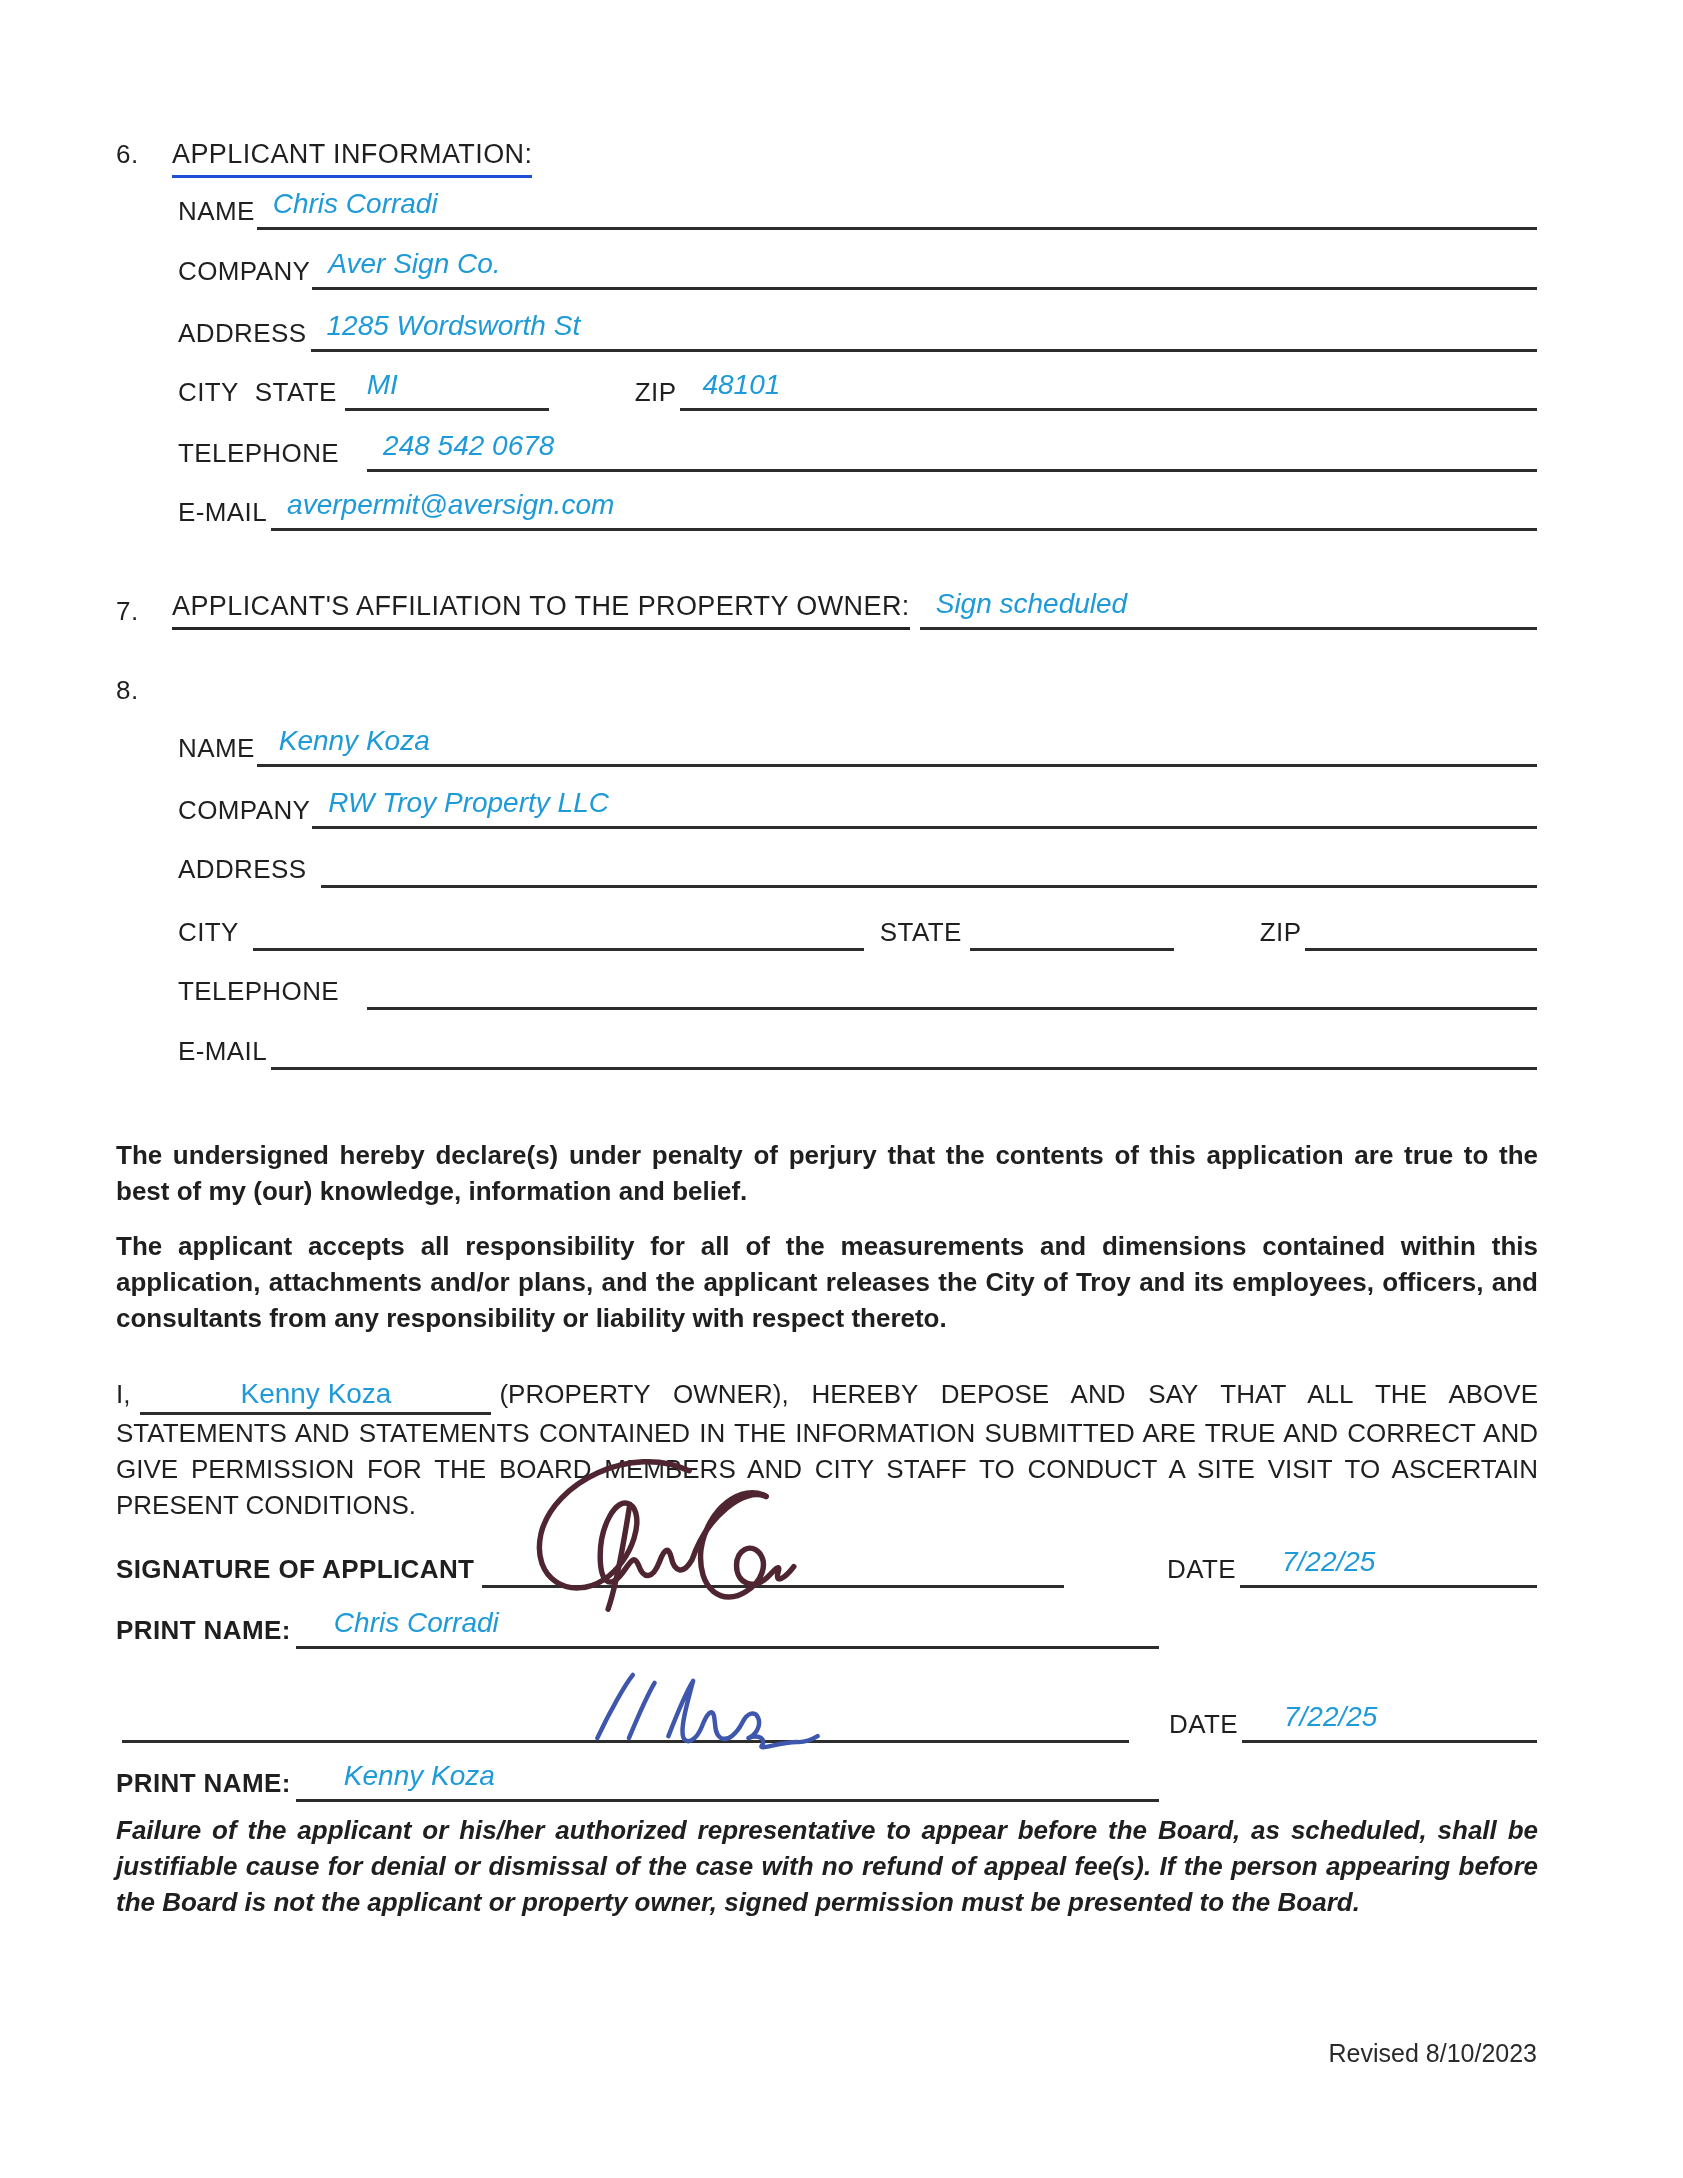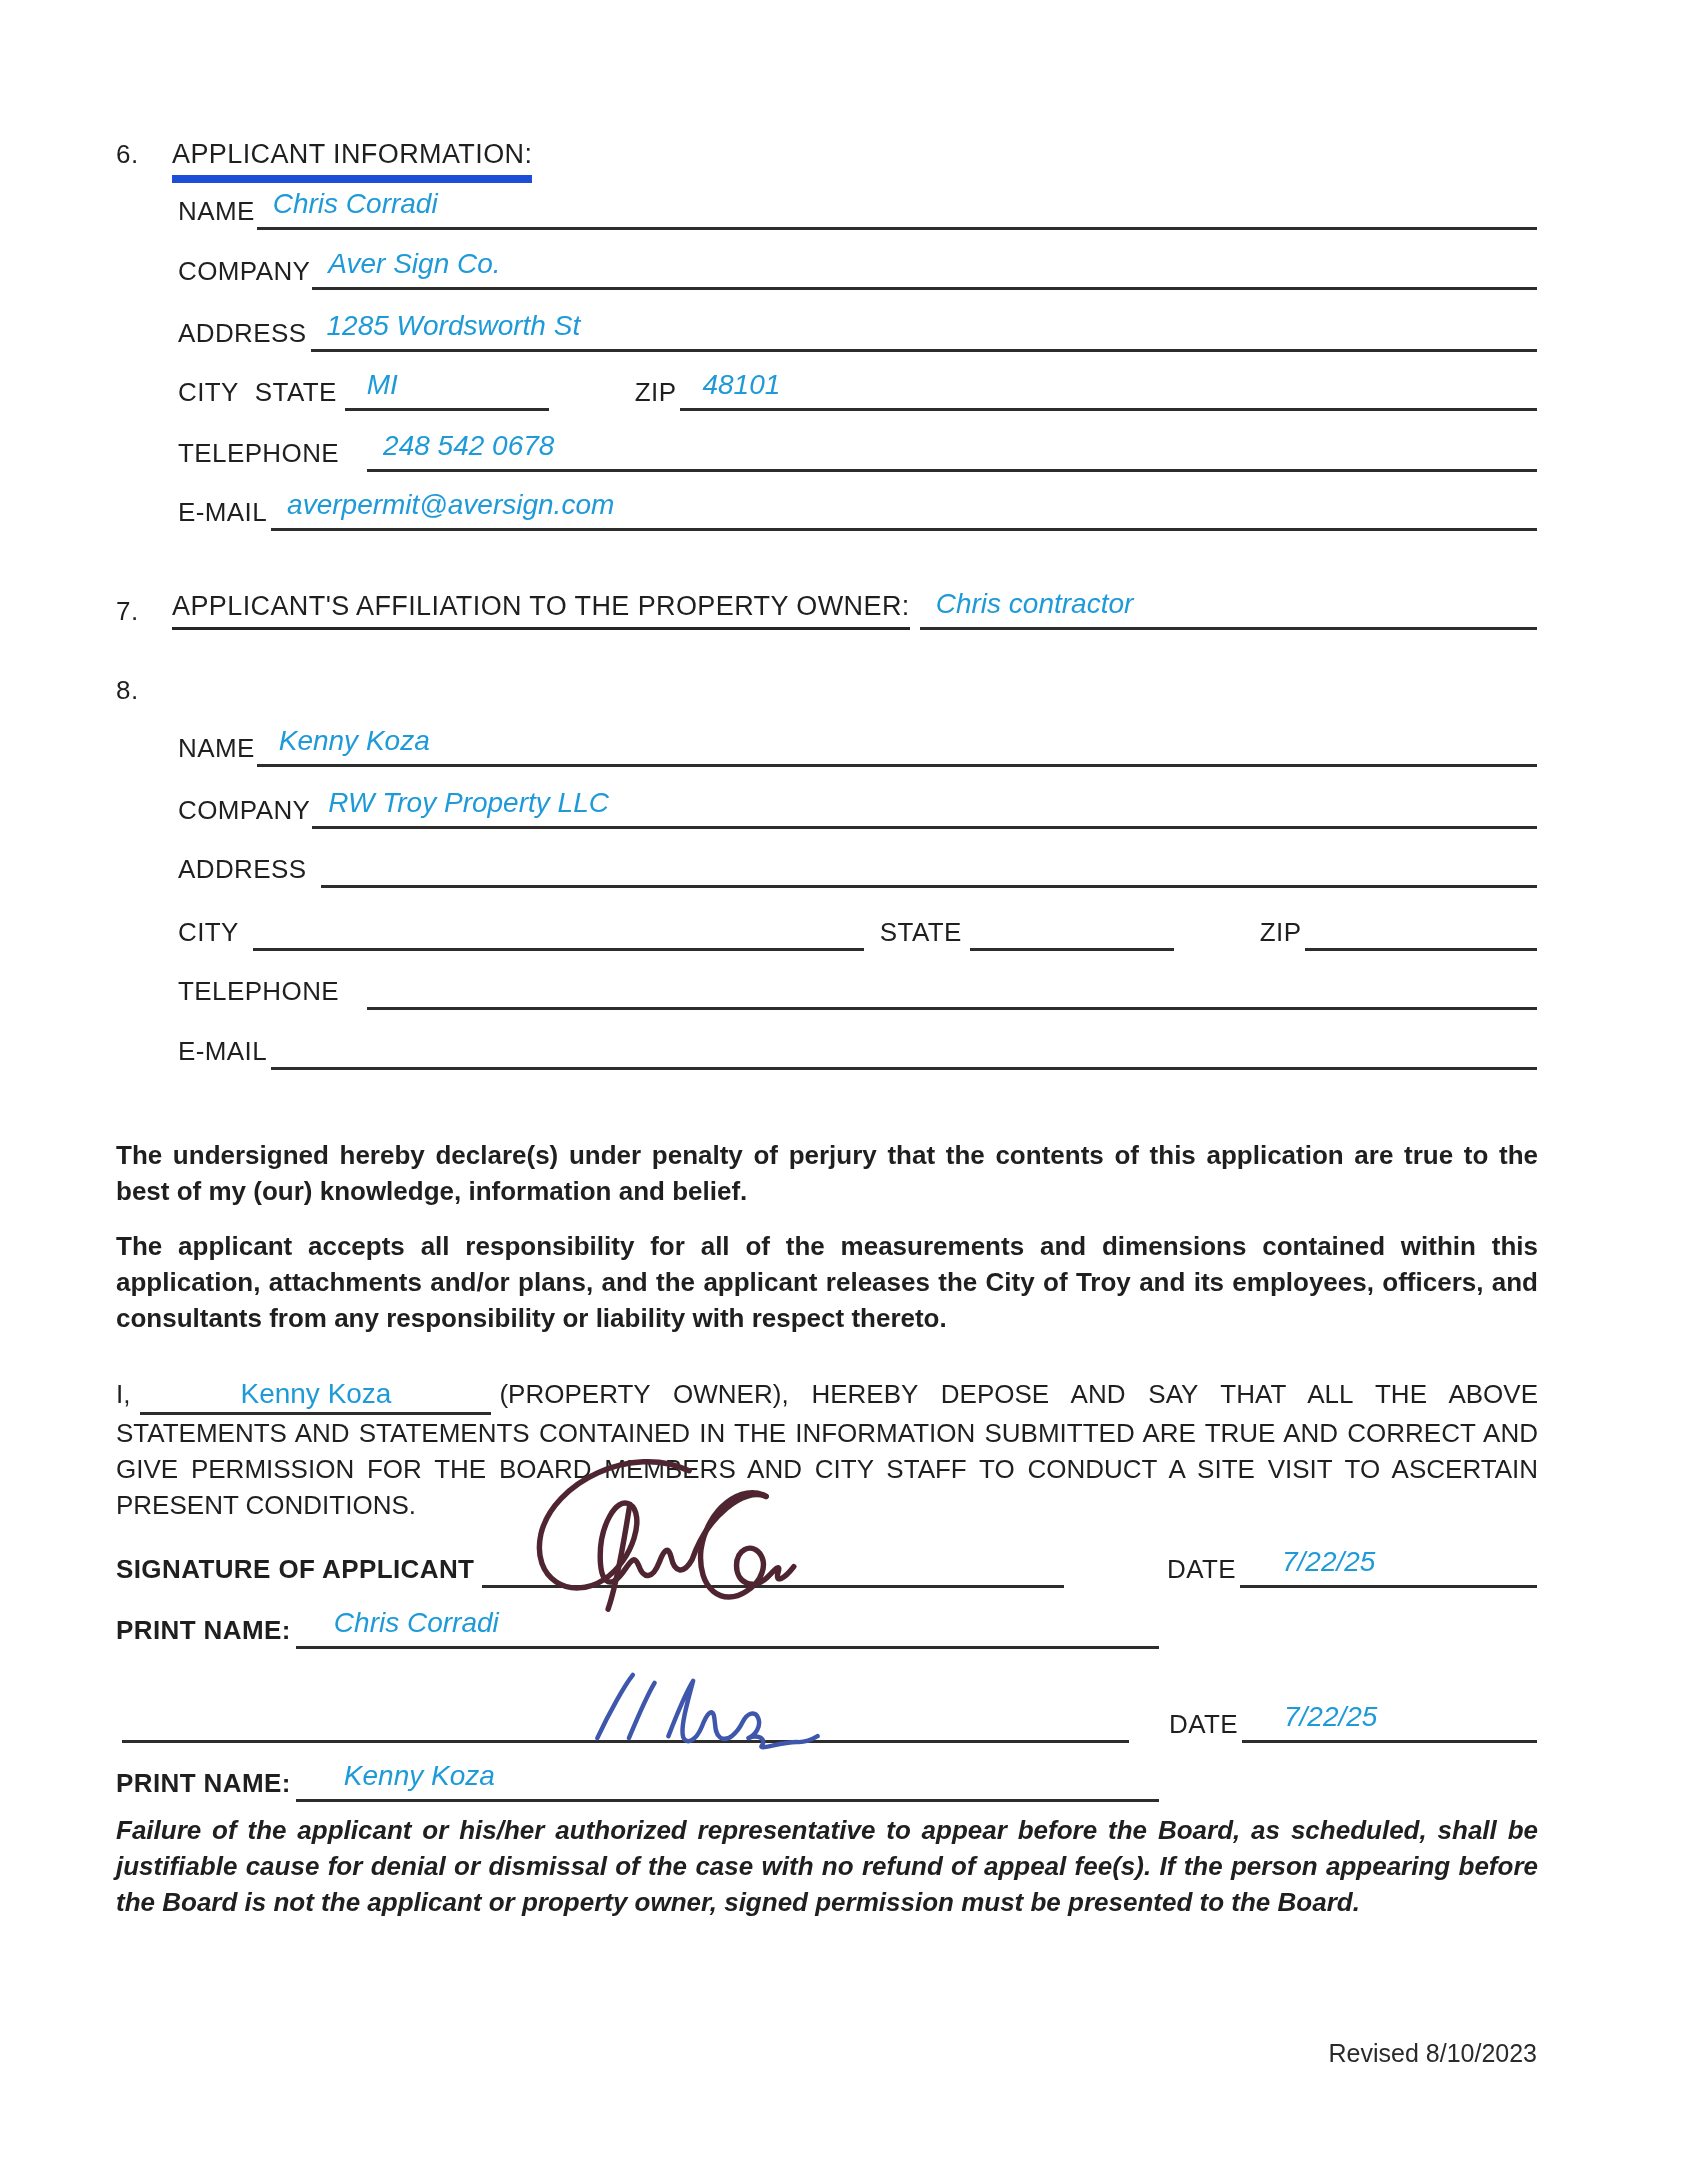--- a/index.html
+++ b/index.html
@@ -4,21 +4,21 @@
 <style>
   html,body{margin:0;padding:0;background:#9a9a9a;}
   .page{
     position:relative;width:1683px;height:2178px;background:#ffffff;
     font-family:"Liberation Sans","DejaVu Sans",sans-serif;color:#1f1f1f;
     overflow:hidden;margin:0 auto;
   }
   
   .sec{position:absolute;display:flex;align-items:flex-start;}
   .sec-num{width:56px;font-size:26px;letter-spacing:0.5px;}
-  .sec-title{font-size:27px;letter-spacing:0.4px;border-bottom:8px solid #1d4ed8;padding-bottom:5px;white-space:nowrap;}
+  .sec-title{font-size:27px;letter-spacing:0.4px;border-bottom:3px solid #1d4ed8;padding-bottom:5px;white-space:nowrap;}
   
   .frow{position:absolute;left:178px;right:146px;height:42px;display:flex;align-items:flex-end;}
   .frow.sigrow{left:116px;}
   .lbl{font-size:26px;letter-spacing:0.4px;white-space:nowrap;padding-bottom:3px;}
   .lbl.b{font-weight:bold;}
   .fline{border-bottom:3px solid #2d2d2d;position:relative;height:100%;}
   .grow{flex:1;}
   .val{position:absolute;bottom:7px;left:16px;font-size:28px;color:#1e9ad8;white-space:nowrap;font-style:italic;}
   .val.off38{left:38px;} .val.off48{left:48px;} .val.off22{left:22px;} .val.off42{left:42px;}
   
@@ -83,21 +83,21 @@
     <span class="lbl">E-MAIL</span>
     <span class="fline grow" style="margin-left:4px;">
       <span class="val">averpermit@aversign.com</span>
     </span>
   </div>
 
   <div class="frow" style="top:588px;left:116px;">
     <span class="sec-num" style="font-size:26px;padding-bottom:3px;">7.</span>
     <span class="lbl" style="border-bottom:3px solid #262626;font-size:27px;padding-bottom:5px;">APPLICANT'S AFFILIATION TO THE PROPERTY OWNER:</span>
     <span class="fline grow" style="margin-left:10px;">
-      <span class="val">Chris contractor</span>
+      <span class="val">Sign scheduled</span>
     </span>
   </div>
 
   <div class="sec" style="top:675px;left:116px;">
     <span class="sec-num">8.</span>
   </div>
 
   <div class="frow" style="top:725px;">
     <span class="lbl">NAME</span>
     <span class="fline grow" style="margin-left:2px;">

